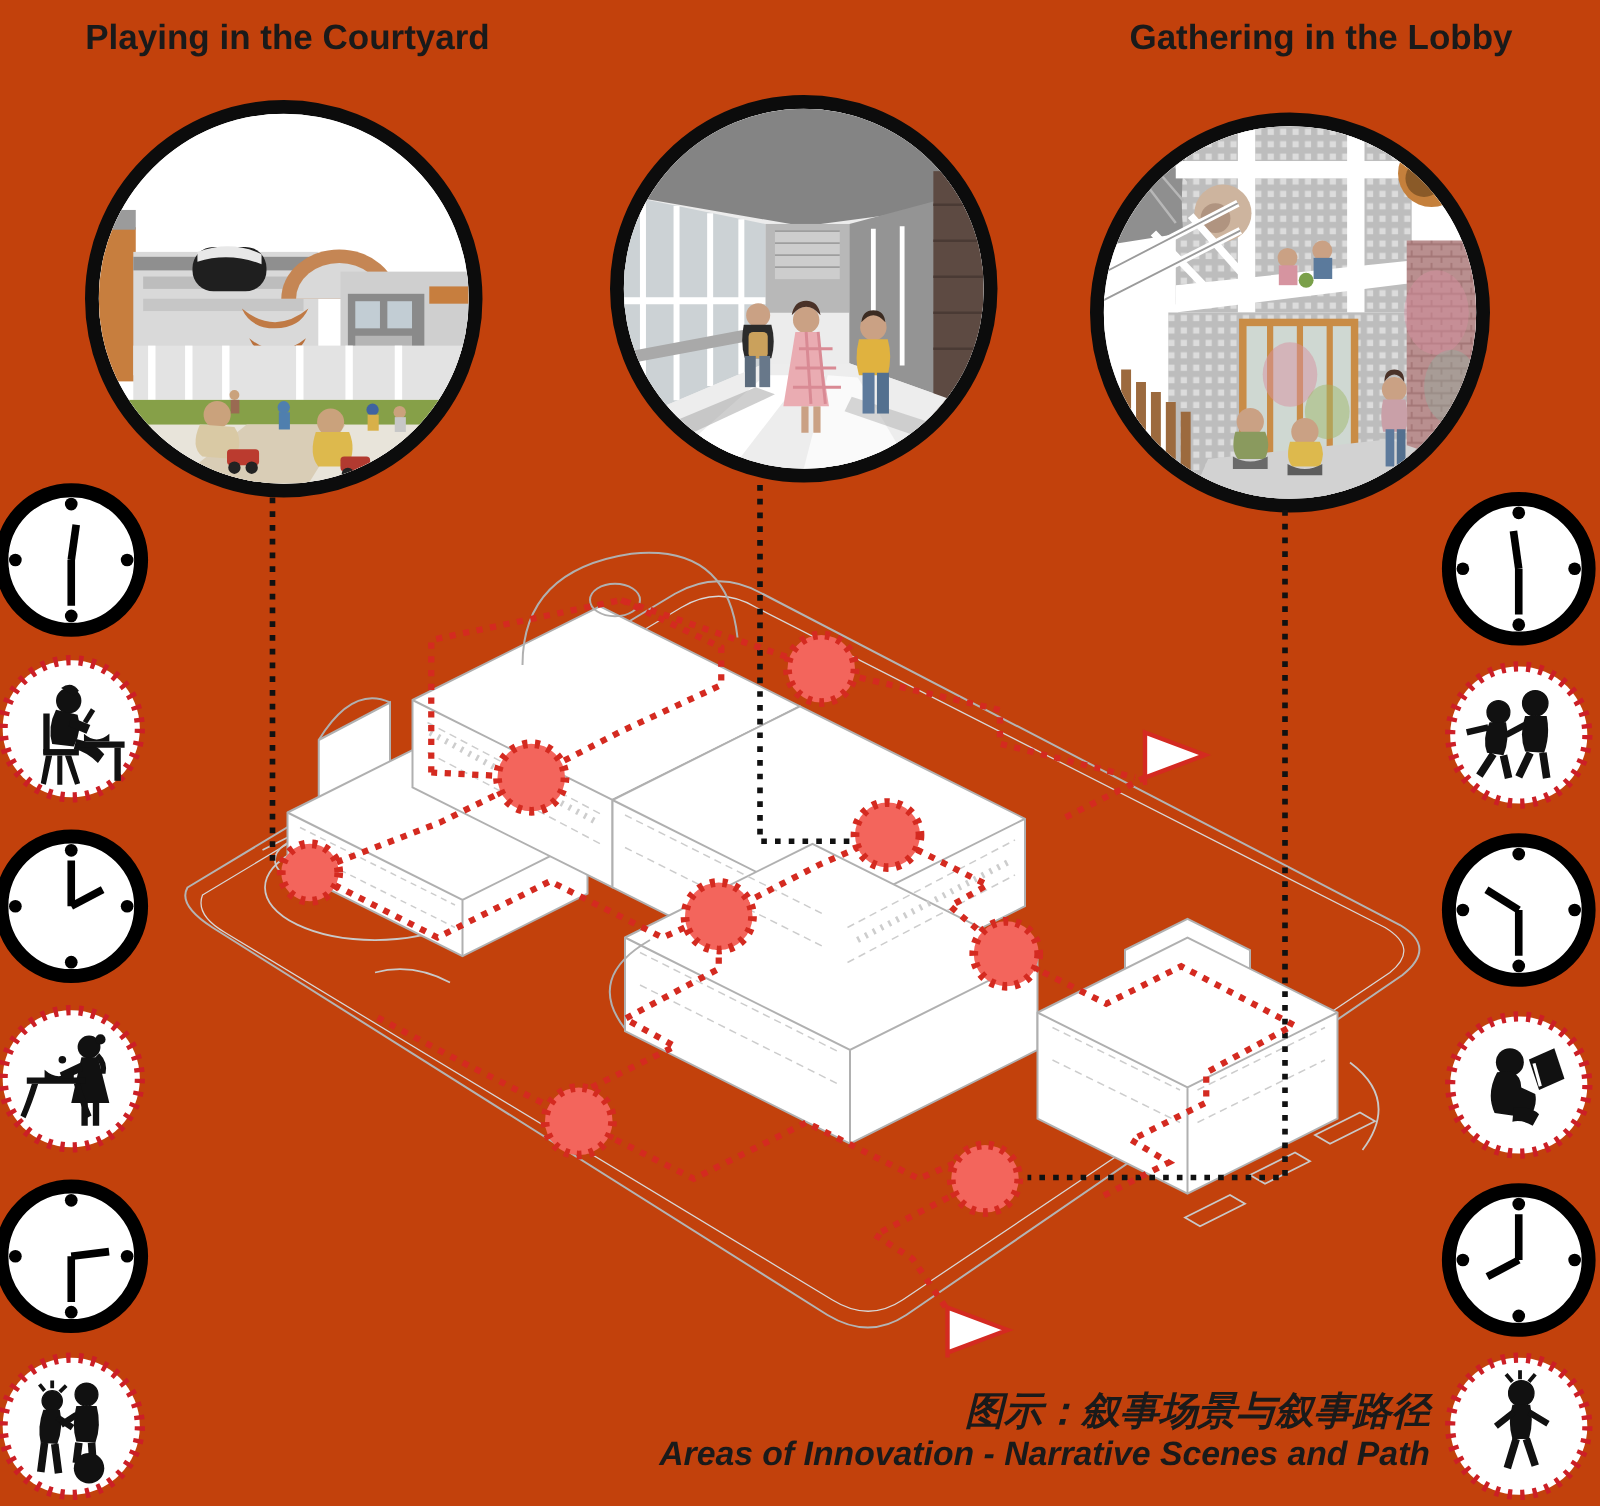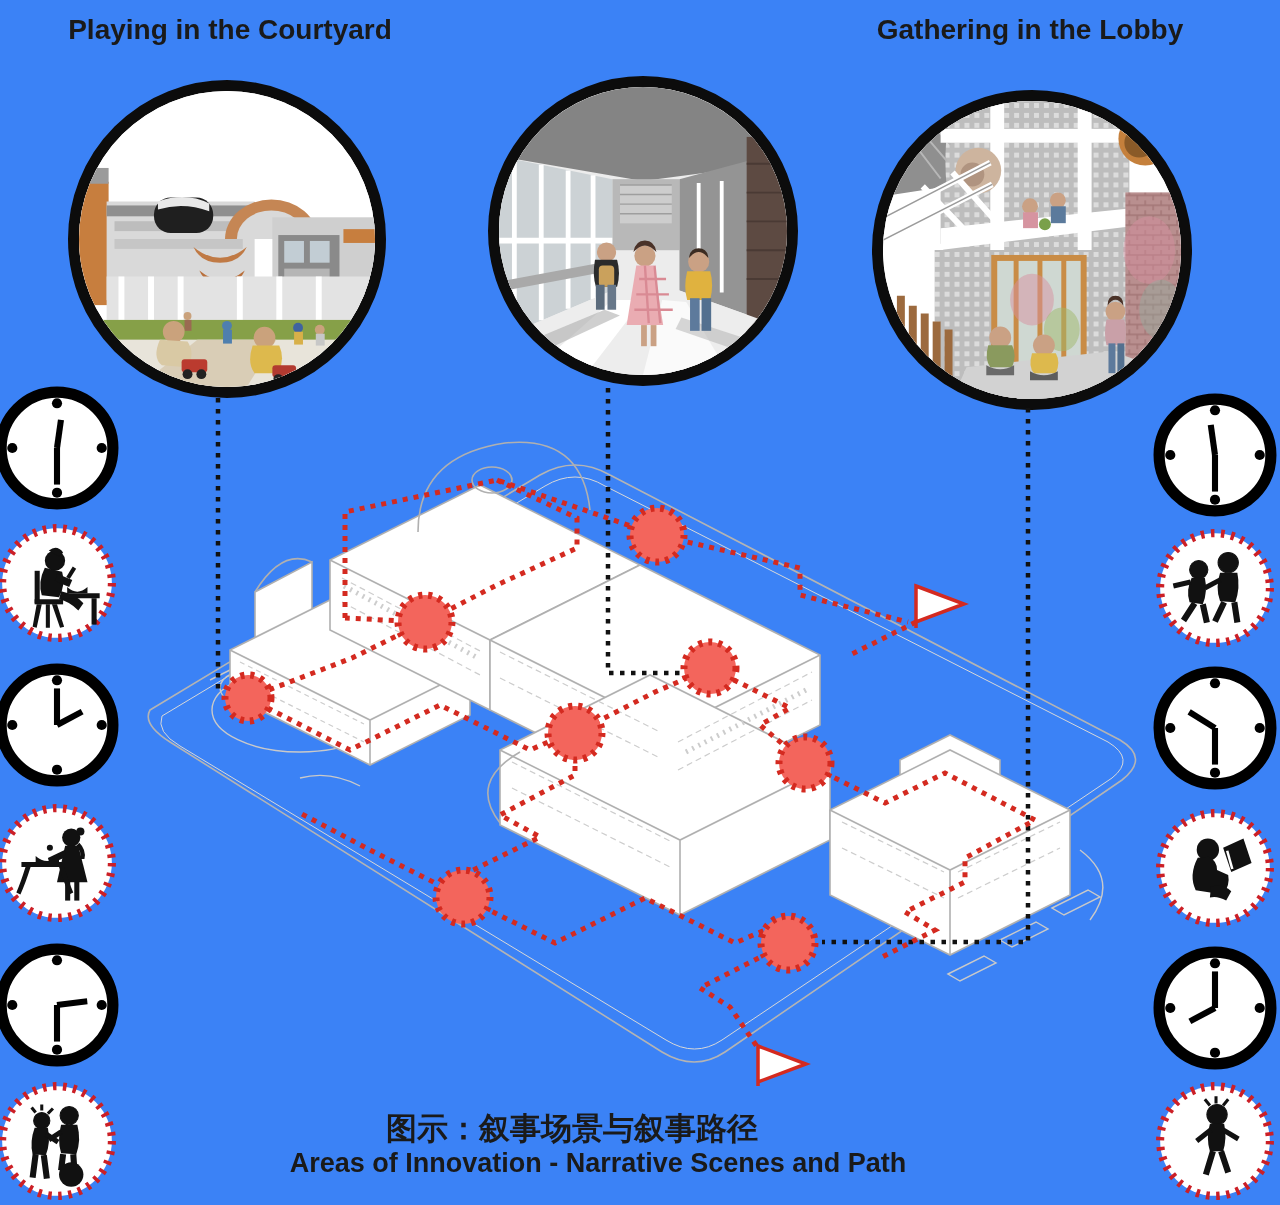--- a/index.html
+++ b/index.html
@@ -1,35 +1,35 @@
 <!DOCTYPE html>
 <html><head>
 <meta charset="utf-8">
 <style>
   html,body{margin:0;padding:0;background:#ffffff;}
-  #canvas{position:relative;width:1280px;height:1205px;background:#3b82f6;overflow:hidden;
+  #canvas{position:relative;width:1280px;height:1205px;background:#c2410c;overflow:hidden;
           font-family:"Liberation Sans","DejaVu Sans",sans-serif;color:#141414;}
   .scene-title{position:absolute;top:14px;font-size:28px;font-weight:bold;letter-spacing:0px;
                text-align:center;color:#1a1a1a;}
   #title-1{left:40px;width:380px;}
   #title-2{left:450px;width:360px;}
-  #title-3{left:850px;width:360px;}
+  #title-3{left:850px;width:360px;text-align:right;}
   .scene-circle{position:absolute;border:11px solid #0c0c0c;border-radius:50%;overflow:hidden;background:#fff;}
   #circle-1{left:68px;top:80px;width:296px;height:296px;}
   #circle-2{left:488px;top:76px;width:288px;height:288px;}
   #circle-3{left:872px;top:90px;width:298px;height:298px;}
   .scene-circle svg{display:block;width:100%;height:100%;}
   .icon{position:absolute;width:126px;height:126px;}
   .icon svg{display:block;width:100%;height:100%;}
   .col-left{left:-6px;}
   .col-right{left:1152px;}
   #main-drawing{position:absolute;left:0;top:380px;width:1280px;height:720px;}
-  .caption{position:absolute;left:0;width:1144px;text-align:center;color:#1a1a1a;}
+  .caption{position:absolute;left:0;width:1144px;text-align:right;color:#1a1a1a;font-style:italic;}
   #caption-zh{top:1108px;font-size:31px;font-weight:bold;}
-  #caption-en{top:1148px;font-size:27px;font-weight:bold;margin-left:26px;}
+  #caption-en{top:1148px;font-size:27px;font-weight:bold;}
 </style>
 </head>
 <body>
 <div id="canvas">
 
 <div class="scene-title" id="title-1">Playing in the Courtyard</div>
 <div class="scene-title" id="title-3">Gathering in the Lobby</div>
 
 <div class="scene-circle" id="circle-1">
   <svg viewBox="0 0 300 300">

